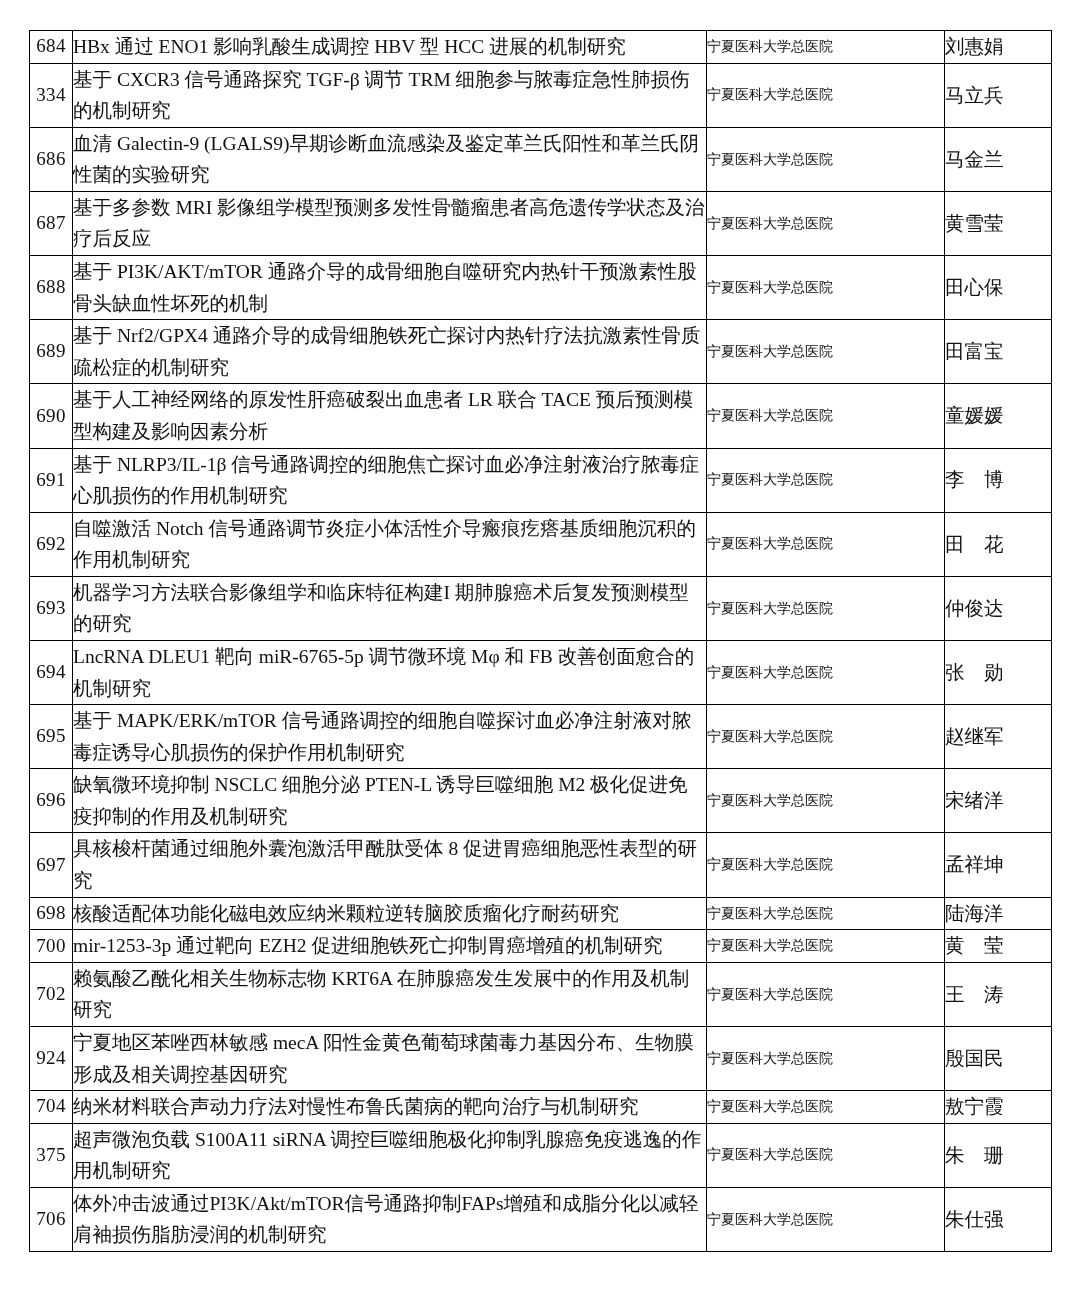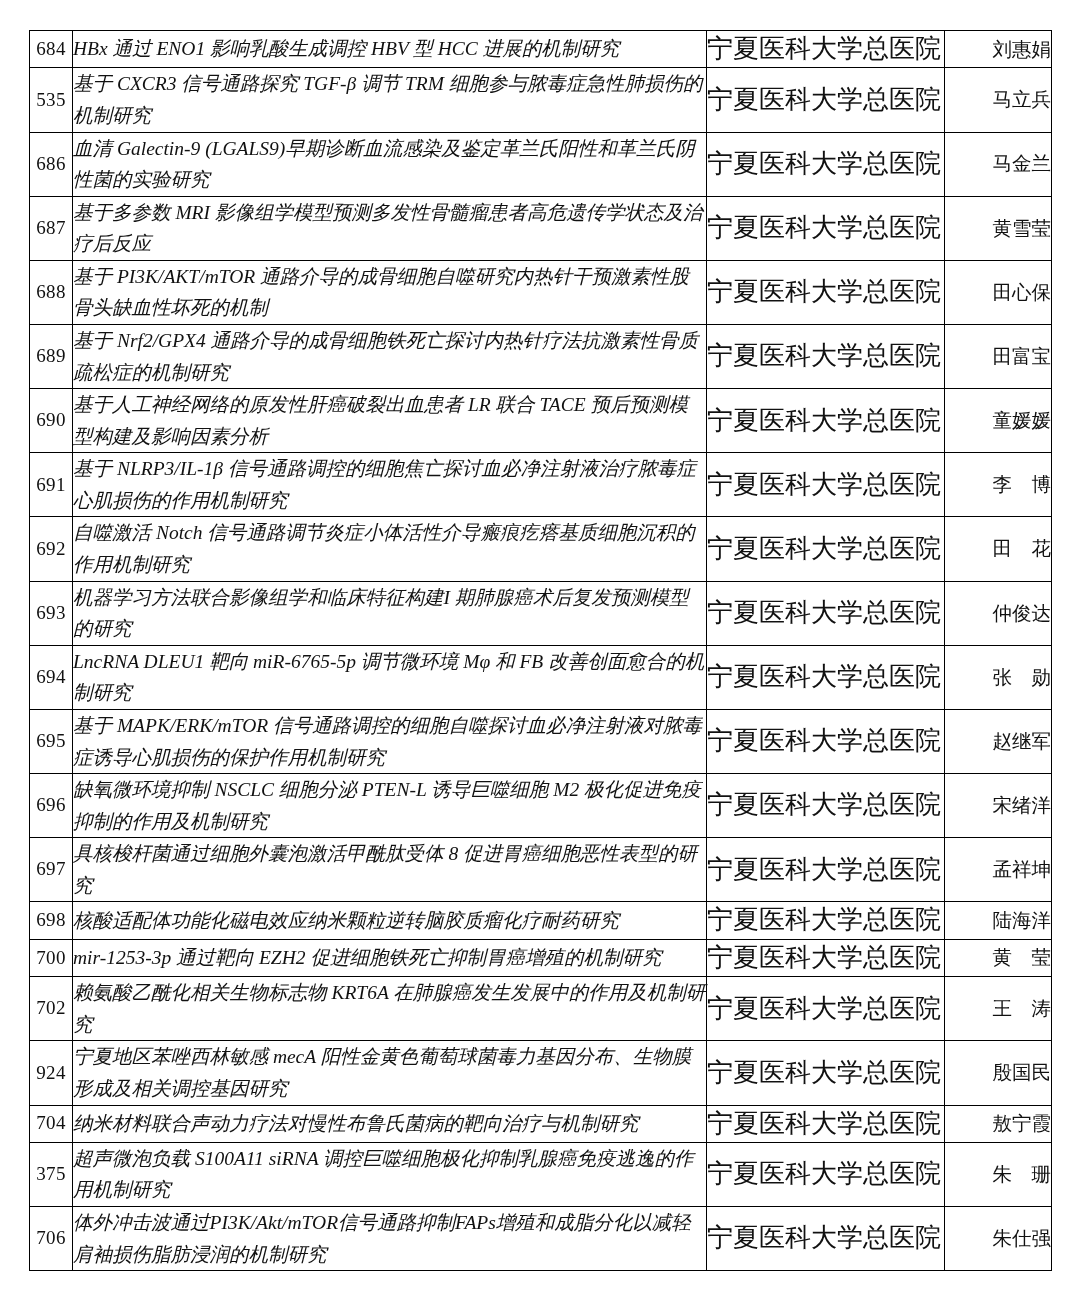--- a/index.html
+++ b/index.html
@@ -46,31 +46,30 @@
     line-height: 1.2;
     letter-spacing: 0.3px;
     padding: 2px 1px;
   }
   .cell-title {
     text-align: left;
     font-size: 19.5px;
     line-height: 1.62;
     padding: 7px 9px 7px 11px;
     word-break: break-word;
-    font-style: italic;
   }
   .cell-org {
     text-align: left;
-    font-size: 26px;
+    font-size: 14px;
     line-height: 1.4;
     padding: 5px 6px 5px 11px;
     white-space: nowrap;
   }
   .cell-name {
-    text-align: right;
+    text-align: left;
     font-size: 19.5px;
     line-height: 1.4;
     padding: 5px 4px;
     white-space: pre;
   }
   
   tr.single-line .cell-title { padding-top: 9px; padding-bottom: 9px; }
 </style>
 </head>
 <body>
@@ -84,21 +83,21 @@
       <col class="c-name">
     </colgroup>
     <tbody>
         <tr class="single-line">
           <td class="cell-index">684</td>
           <td class="cell-title">HBx 通过 ENO1 影响乳酸生成调控 HBV 型 HCC 进展的机制研究</td>
           <td class="cell-org">宁夏医科大学总医院</td>
           <td class="cell-name">刘惠娟</td>
         </tr>
         <tr>
-          <td class="cell-index">535</td>
+          <td class="cell-index">334</td>
           <td class="cell-title">基于 CXCR3 信号通路探究 TGF-β 调节 TRM 细胞参与脓毒症急性肺损伤的机制研究</td>
           <td class="cell-org">宁夏医科大学总医院</td>
           <td class="cell-name">马立兵</td>
         </tr>
         <tr>
           <td class="cell-index">686</td>
           <td class="cell-title">血清 Galectin-9 (LGALS9)早期诊断血流感染及鉴定革兰氏阳性和革兰氏阴性菌的实验研究</td>
           <td class="cell-org">宁夏医科大学总医院</td>
           <td class="cell-name">马金兰</td>
         </tr>

